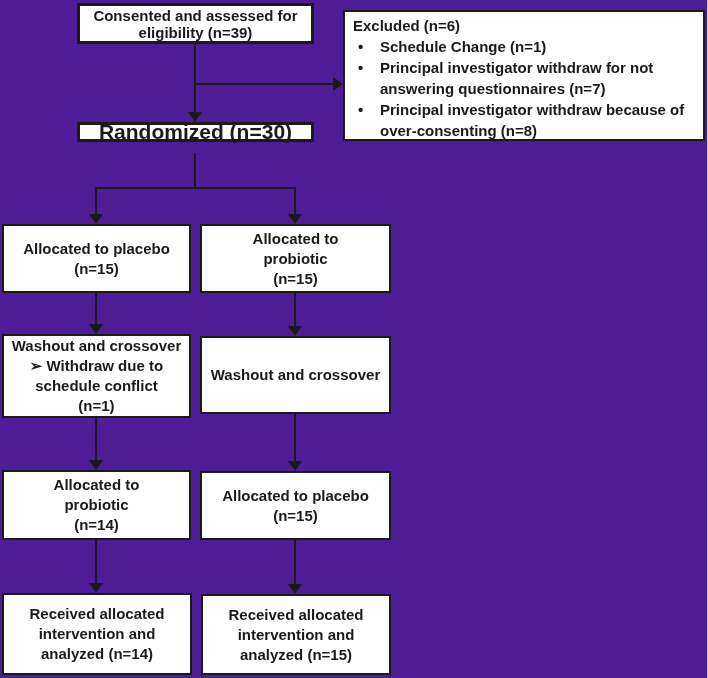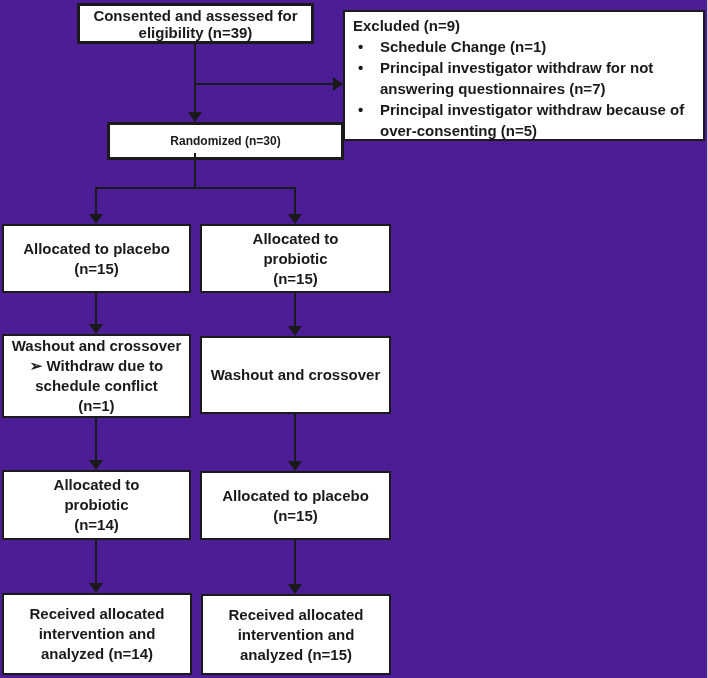--- a/index.html
+++ b/index.html
@@ -26,21 +26,21 @@
     font-weight: 700;
     font-size: 15px;
     line-height: 20px;
   }
   .pre { white-space: pre-line; }
 
   
   .b-consented   { left: 77px;  top: 3px;   width: 237px; height: 41px; border-width: 3px; line-height: 17px; }
   .b-excluded    { left: 343px; top: 10px;  width: 362px; height: 131px;
                    display: block; text-align: left; font-size: 15px; line-height: 21px; padding: 3px 6px 0 8px; }
-  .b-randomized  { left: 77px;  top: 122px; width: 237px; height: 38px; border-width: 3px; font-size: 12px; margin-left: 30px; }
+  .b-randomized  { left: 77px;  top: 122px; width: 237px; height: 20px; border-width: 3px; font-size: 21px; }
   .b-placebo1    { left: 2px;   top: 224px; width: 189px; height: 69px; }
   .b-probiotic1  { left: 200px; top: 224px; width: 191px; height: 69px; }
   .b-washoutL    { left: 2px;   top: 334px; width: 189px; height: 84px; line-height: 20px; }
   .b-washoutR    { left: 200px; top: 336px; width: 191px; height: 78px; }
   .b-probiotic2  { left: 2px;   top: 470px; width: 189px; height: 70px; }
   .b-placebo2    { left: 200px; top: 471px; width: 191px; height: 69px; }
   .b-receivedL   { left: 2px;   top: 593px; width: 190px; height: 82px; }
   .b-receivedR   { left: 201px; top: 594px; width: 190px; height: 81px; }
 
   
@@ -90,34 +90,34 @@
 <body>
 
 <div class="canvas">
 
   <div class="box b-consented">
     <span class="pre">Consented and assessed for
 eligibility (n=39)</span>
   </div>
 
   <div class="box b-excluded">
-    <div>Excluded (n=9)</div>
+    <div>Excluded (n=6)</div>
     <div class="ex-item">
       <span class="ex-bullet">•</span>
       <span class="ex-text pre">Schedule Change (n=1)</span>
     </div>
     <div class="ex-item">
       <span class="ex-bullet">•</span>
       <span class="ex-text pre">Principal investigator withdraw for not
 answering questionnaires (n=7)</span>
     </div>
     <div class="ex-item">
       <span class="ex-bullet">•</span>
       <span class="ex-text pre">Principal investigator withdraw because of
-over-consenting (n=5)</span>
+over-consenting (n=8)</span>
     </div>
   </div>
 
   <div class="box b-randomized">
     <span class="pre">Randomized (n=30)</span>
   </div>
 
   <div class="box b-placebo1">
     <span class="pre">Allocated to placebo
 (n=15)</span>

